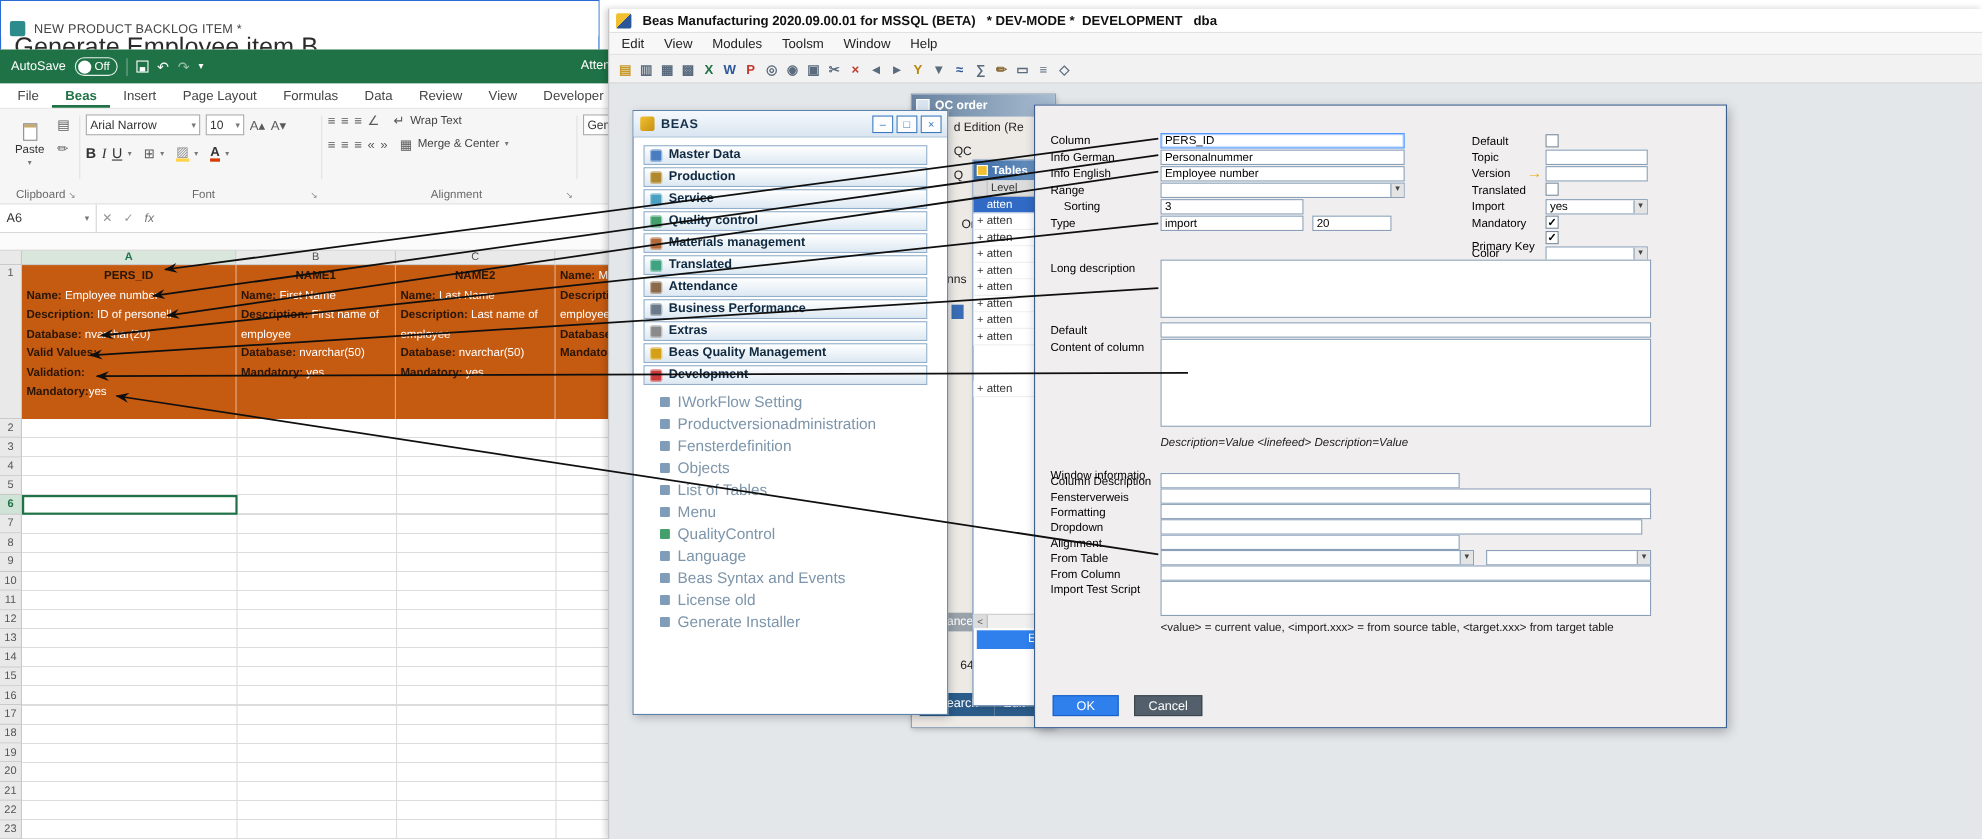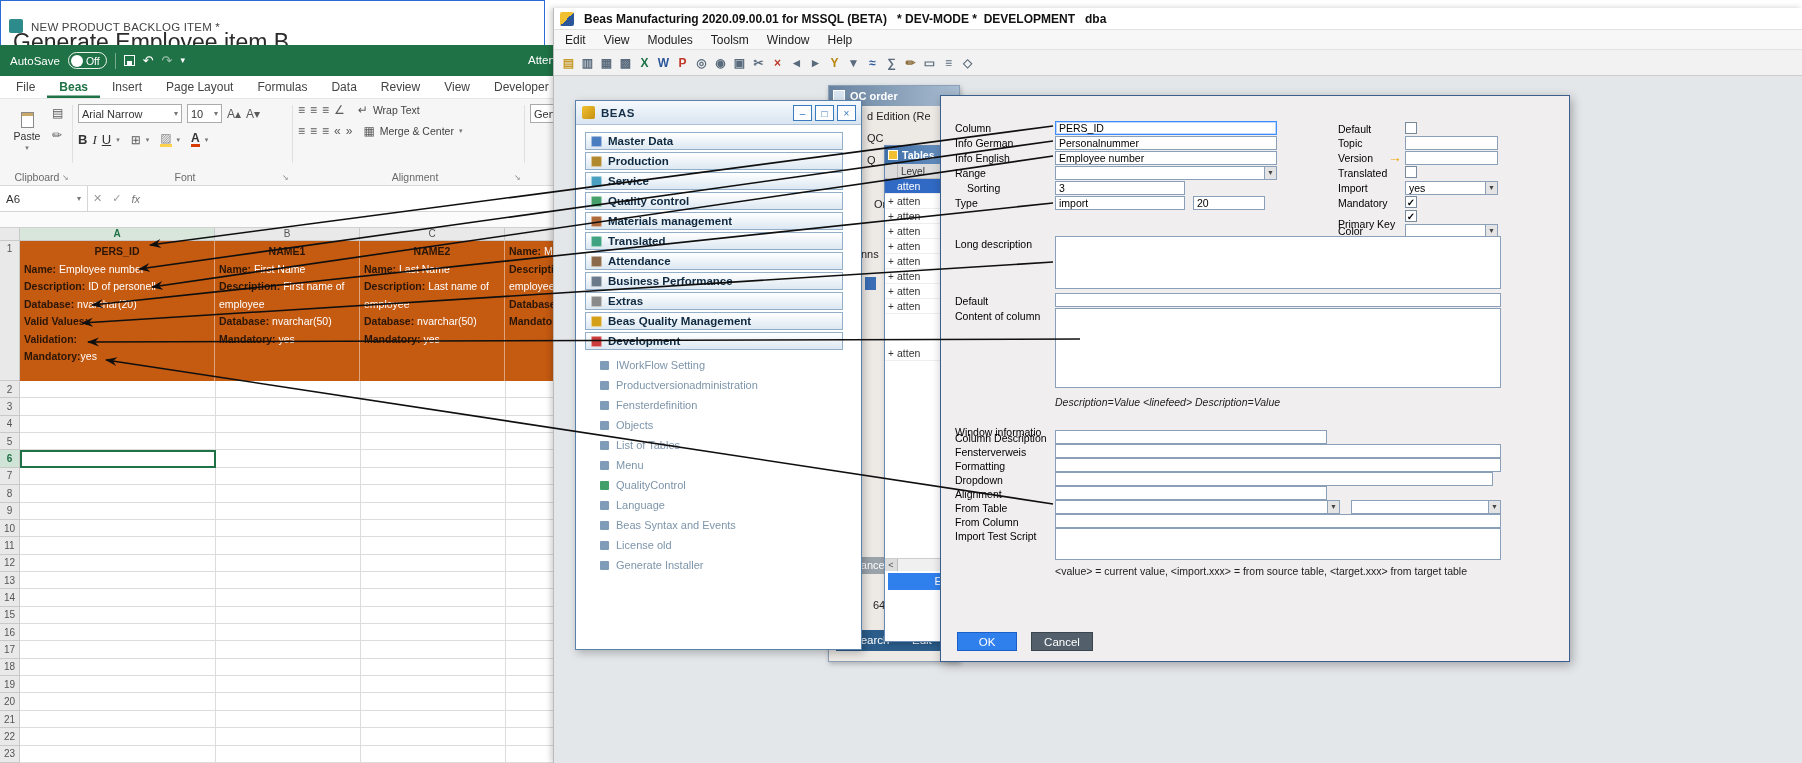--- a/index.html
+++ b/index.html
@@ -122,21 +122,21 @@
   .nav-btn{width:19px;height:16px;border:1px solid var(--beas-accent,#3a7abf);color:var(--beas-accent,#3a7abf);
            background:#fdfdfd;font-size:10px;display:flex;align-items:center;justify-content:center}
   .nav-body{padding:7px 9px}
   .nav-main{width:258px;height:18px;margin-bottom:2px;border:1px solid #92aec8;
             background:linear-gradient(180deg,#ffffff,#dce8f2);display:flex;align-items:center;gap:6px;padding-left:5px}
   .nav-ic{width:11px;height:11px;border-radius:2px;box-shadow:inset 0 0 0 1px rgba(255,255,255,.5)}
   .nav-main-lbl{font-size:11.5px;font-weight:700;color:#0f2940;white-space:nowrap}
   .nav-subs{margin-top:5px;padding-left:15px}
   .nav-sub{height:20px;display:flex;align-items:center;gap:7px}
   .nav-sub-ic{width:9px;height:9px;border-radius:1px}
-  .nav-sub-lbl{font-size:11px;color:#7d95aa;white-space:nowrap}
+  .nav-sub-lbl{font-size:14px;color:#7d95aa;white-space:nowrap}
 
   
   .tables-window{background:#fff;border:1px solid #6a8bb5;box-shadow:1px 2px 5px rgba(0,0,0,.2)}
   .tbl-titlebar{height:18px;background:linear-gradient(90deg,#3f6fa8,#8db0d4);color:#fff;font-size:10.5px;font-weight:700;
                 display:flex;align-items:center;gap:4px;padding-left:3px}
   .tbl-icon{width:10px;height:10px;background:#f0c030;border:1px solid #fff}
   .tbl-header{display:flex;height:15px}
   .tbl-h1{width:13px;background:#dcdcdc;border-right:1px solid #bbb;border-bottom:1px solid #bbb}
   .tbl-h2{flex:1;background:#dcdcdc;border-bottom:1px solid #bbb;font-size:10px;color:#333;padding-left:3px;line-height:15px}
   .tbl-rows{position:absolute;left:0;top:33px;right:0}

